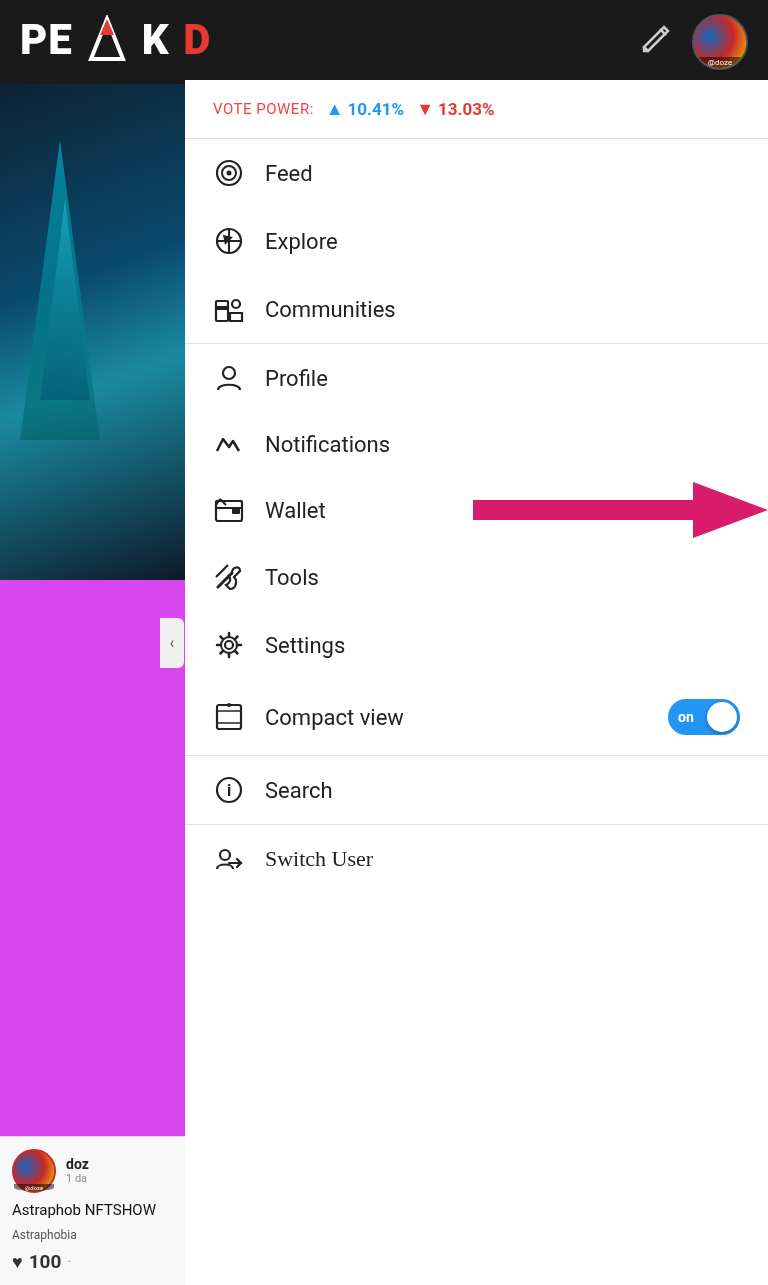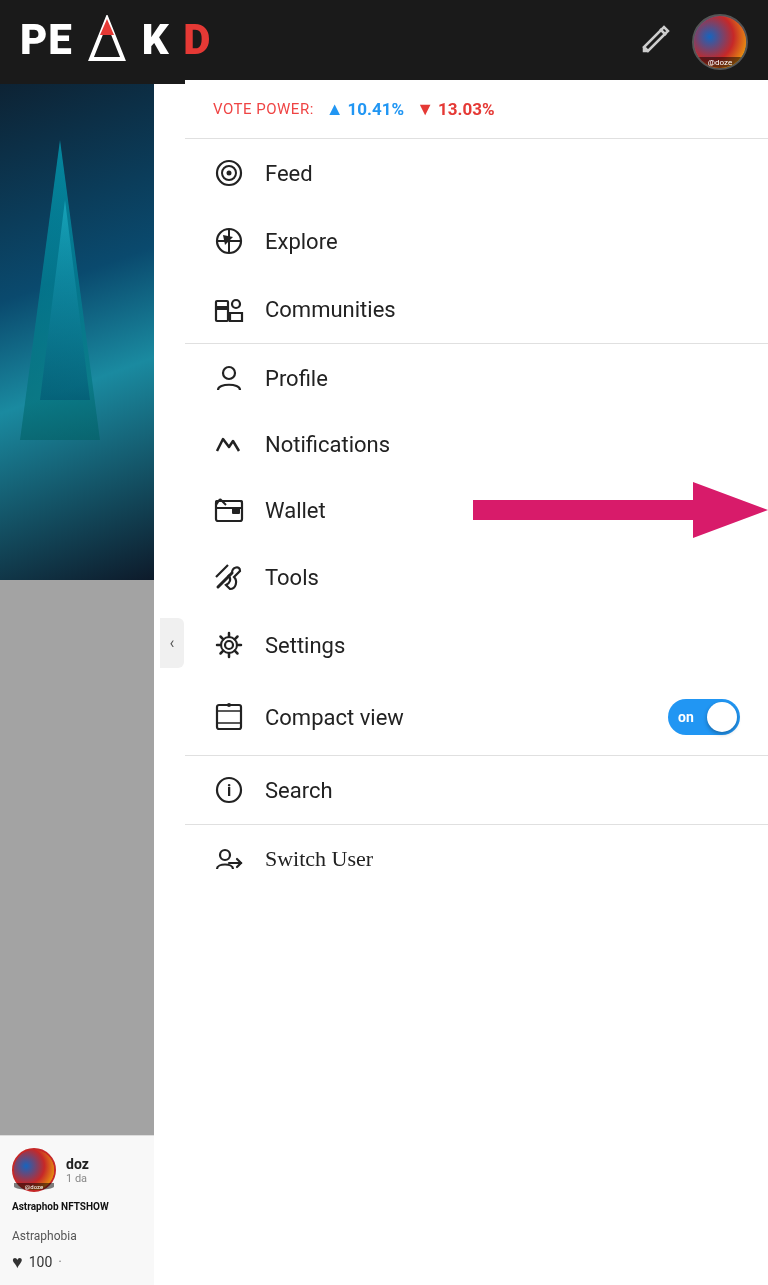--- a/index.html
+++ b/index.html
@@ -71,23 +71,23 @@
       height: 100%;
       background: radial-gradient(circle at 30% 40%, #1565c0 0%, #c62828 50%, #ffd600 100%);
       border-radius: 50%;
     }
 
     
     .bg-content {
       position: absolute;
       top: 80px;
       left: 0;
-      width: 154px;
+      width: 185px;
       bottom: 0;
-      background: #a3a3a3;
+      background: #d946ef;
       overflow: hidden;
     }
     .bg-image {
       width: 100%;
       height: 500px;
       background: linear-gradient(160deg, #0d2233 0%, #0a4a6e 40%, #1a8aa0 60%, #0d1a2a 100%);
       position: relative;
     }
     .bg-image::before {
       content: '';
@@ -169,38 +169,38 @@
     .post-name {
       font-weight: bold;
       font-size: 14px;
       color: #222;
     }
     .post-time {
       font-size: 11px;
       color: #888;
     }
     .post-title {
-      font-weight: bold;
-      font-size: 10px;
+      font-weight: normal;
+      font-size: 15px;
       color: #111;
-      margin-bottom: 16px;
+      margin-bottom: 8px;
       line-height: 1.3;
     }
     .post-excerpt {
       font-size: 12px;
       color: #555;
       margin-bottom: 8px;
     }
     .post-footer {
       display: flex;
       align-items: center;
       gap: 6px;
     }
     .heart-icon { color: #333; font-size: 18px; }
-    .vote-count { font-weight: normal; font-size: 14px; color: #333; }
+    .vote-count { font-weight: bold; font-size: 19px; color: #333; }
 
     
     .drawer {
       position: absolute;
       top: 80px;
       left: 185px;
       right: 0;
       bottom: 0;
       background: #fff;
       z-index: 20;

